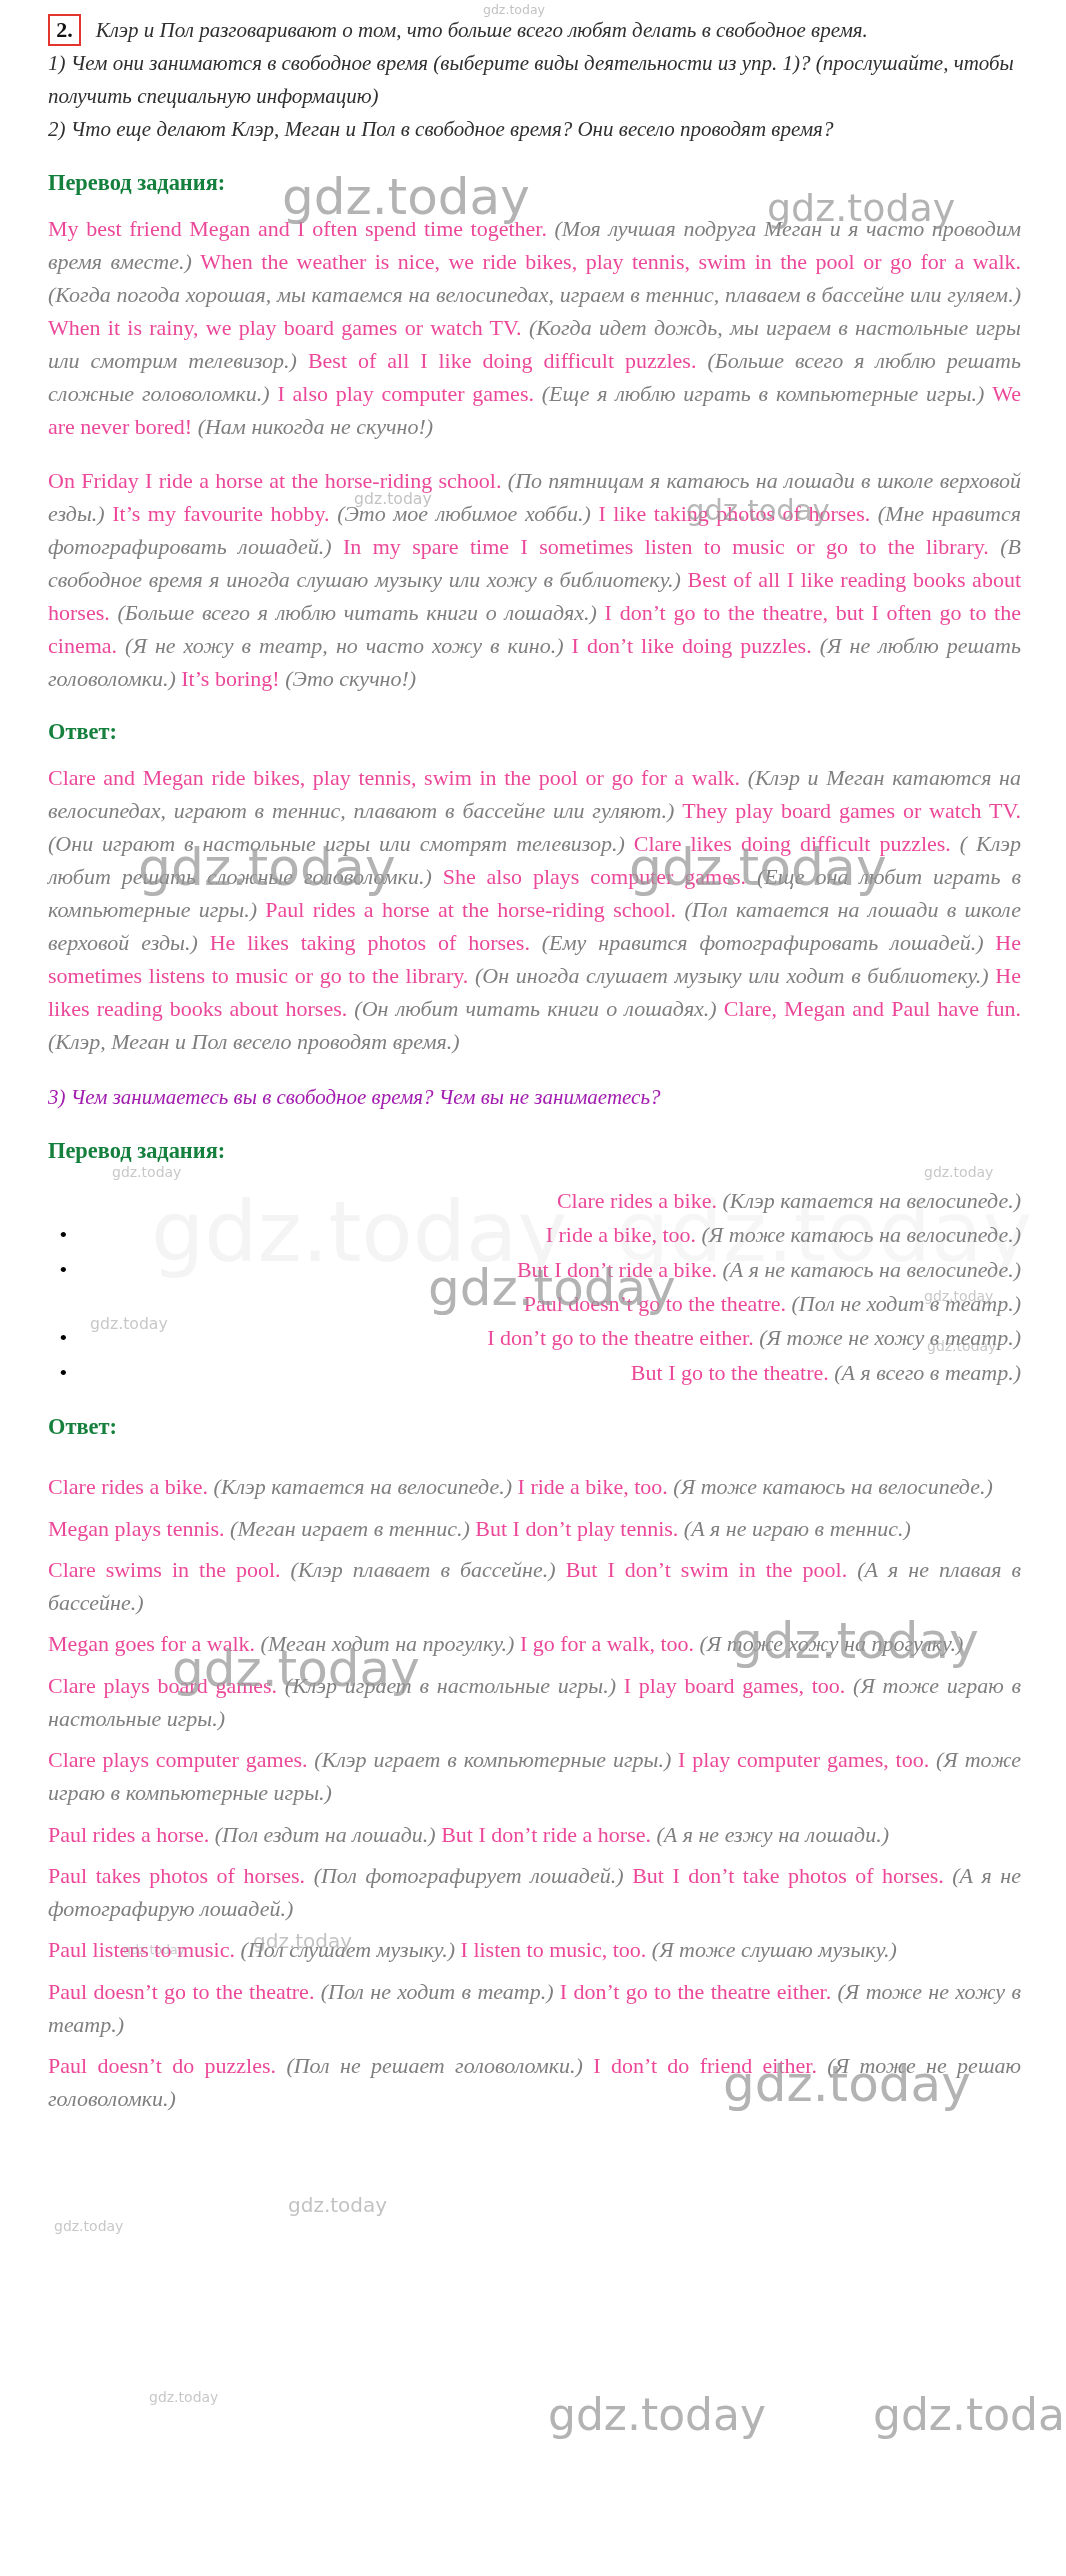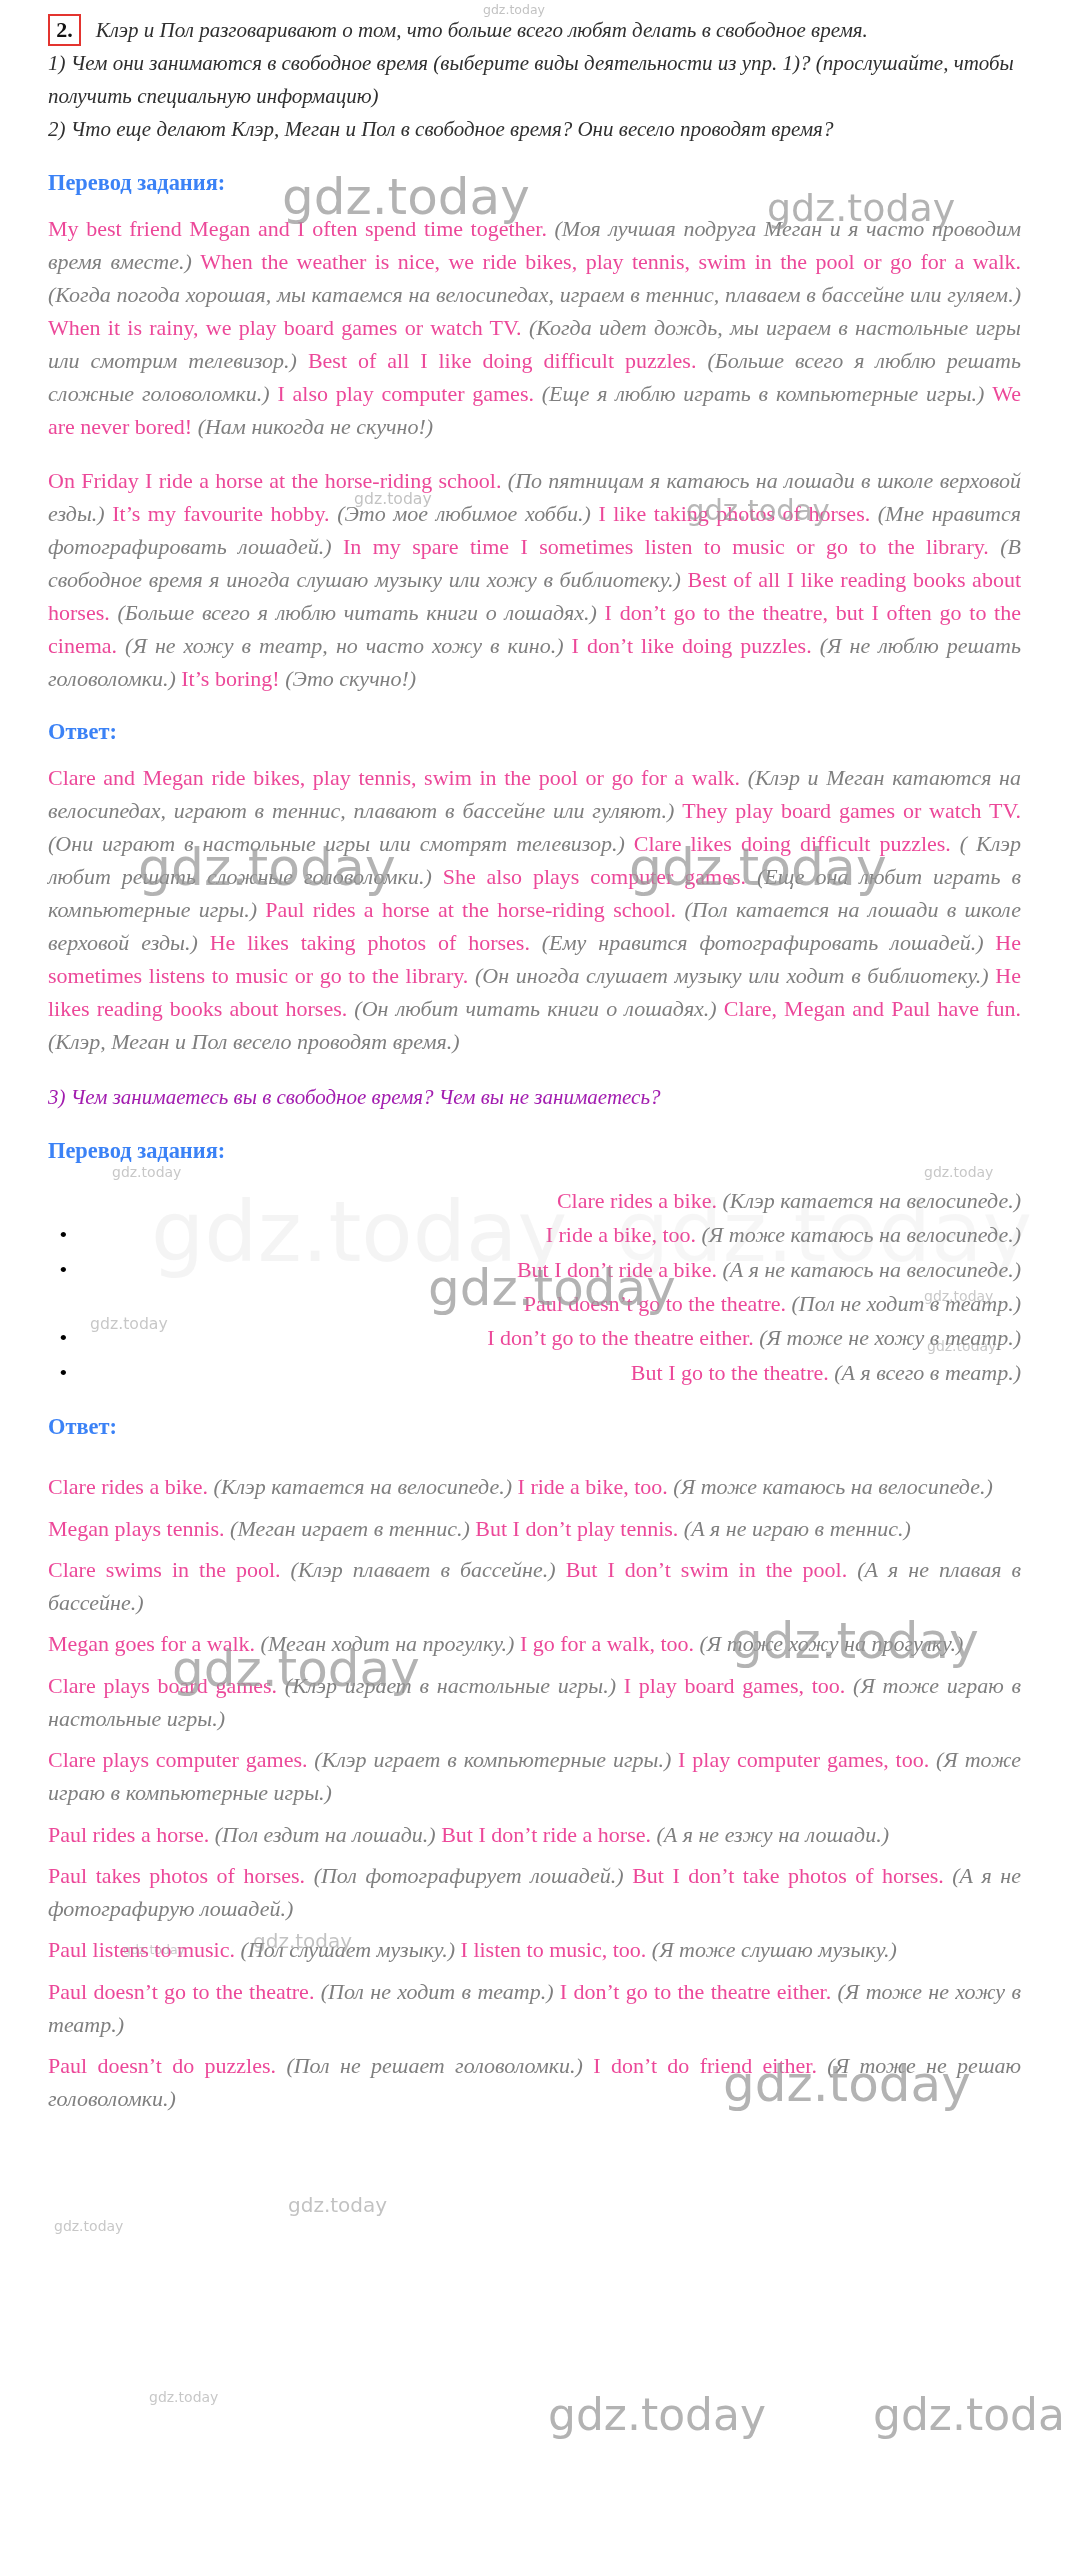--- a/index.html
+++ b/index.html
@@ -22,21 +22,21 @@
     font-weight: 700;
     font-size: 22px;
     line-height: 1.15;
     color: #111111;
     border: 2.1px solid #e3342f;
     padding: 1px 6.3px 2.1px;
     margin-right: 9.4px;
     vertical-align: baseline;
   }
 
-  .h-label { font-weight: 700; font-size: 22.4px; line-height: 1.4; margin-top: 21px; margin-bottom: 13.6px; color: #3b82f6; }
+  .h-label { font-weight: 700; font-size: 22.4px; line-height: 1.4; margin-top: 21px; margin-bottom: 13.6px; color: #15803d; }
 
   .para {
     font-size: 22px;
     line-height: 1.5;
     text-align: justify;
     margin-bottom: 21px;
     color: #000;
   }
   .seg-ru { color: #7f7f7f; font-style: italic; }
   .seg-en { color: #ec4899; }

